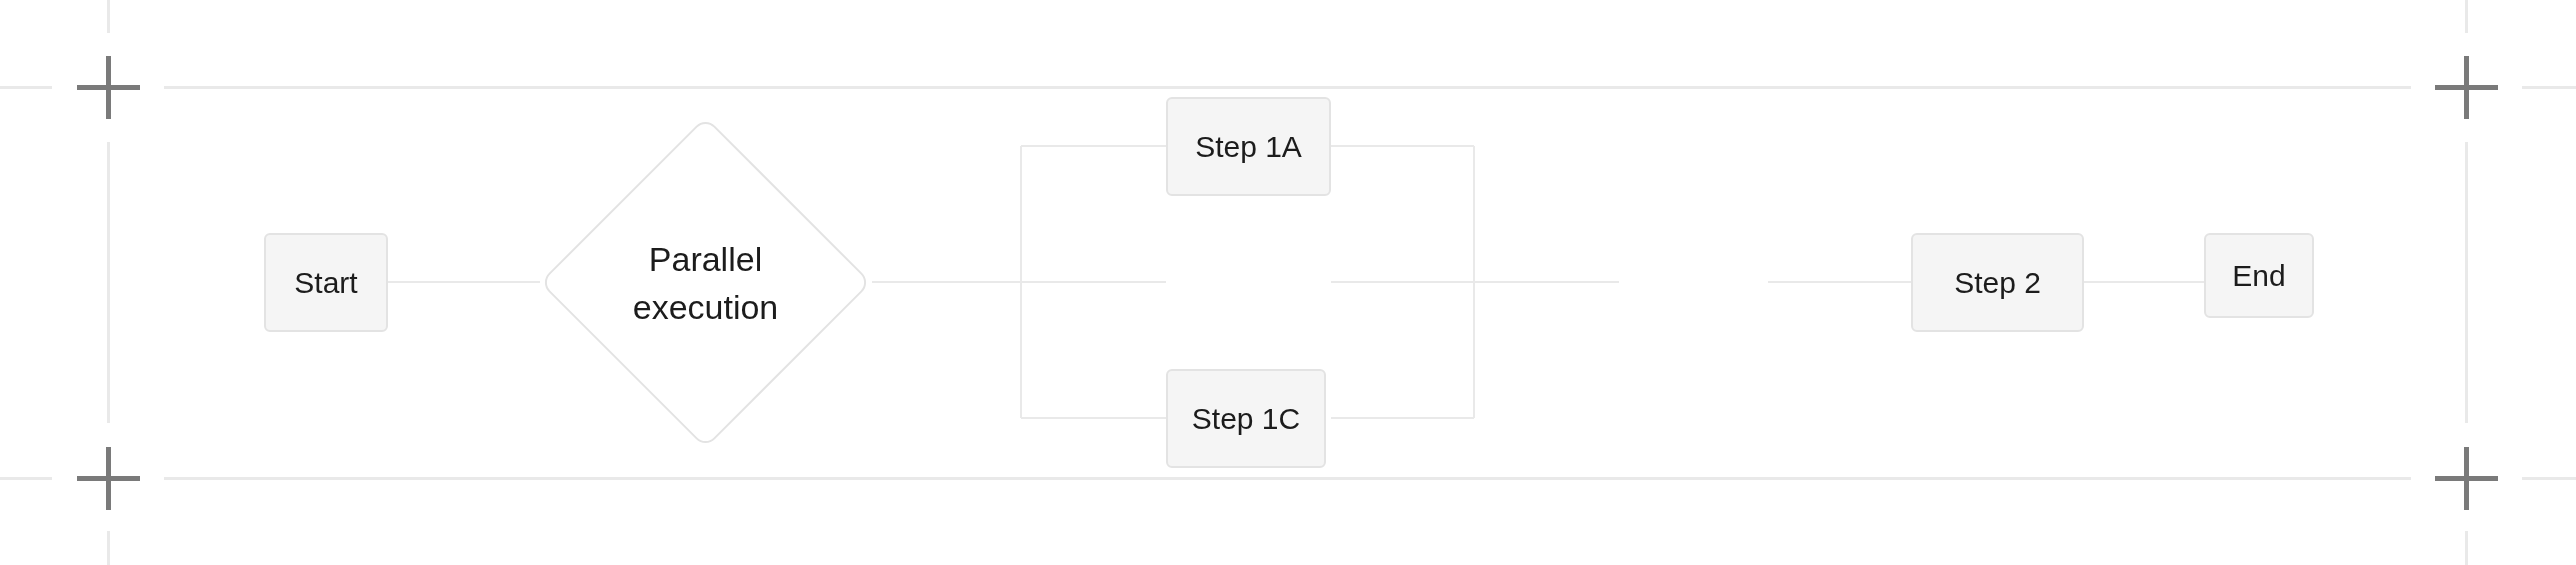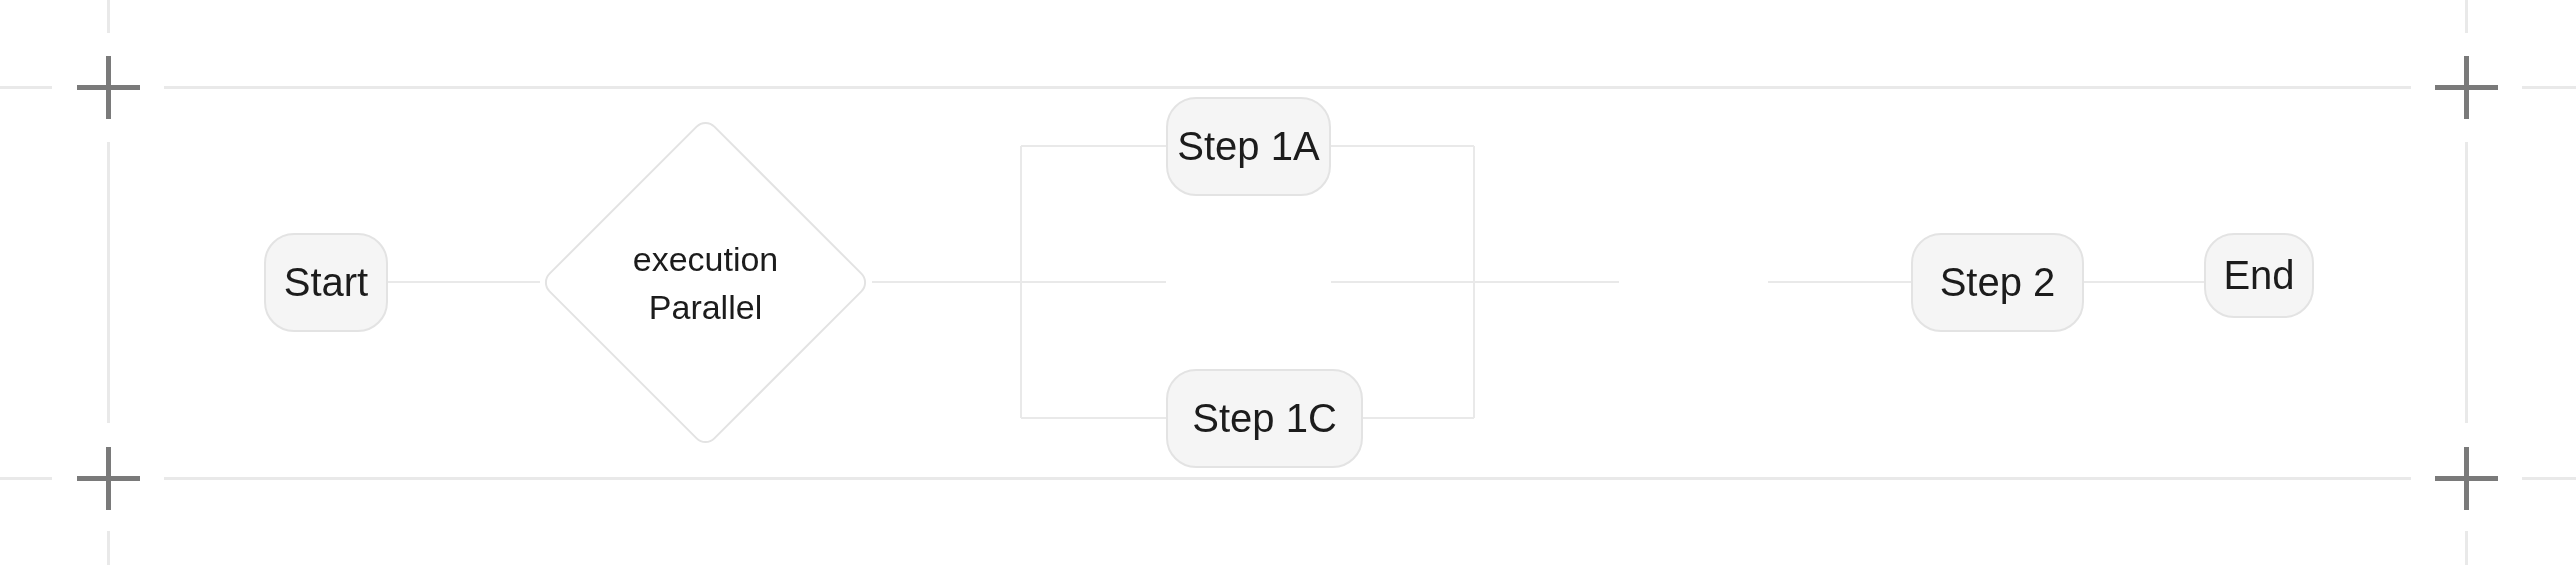--- a/index.html
+++ b/index.html
@@ -12,22 +12,22 @@
   #canvas { position: absolute; left: 0; top: 0; width: 2576px; height: 566px; }
   .seg       { position: absolute; background: var(--guide); }
   .edge      { position: absolute; background: var(--edge); }
   .cross     { position: absolute; }
   .cross-arm { position: absolute; background: var(--cross); }
   .node {
     position: absolute; box-sizing: border-box;
     display: flex; align-items: center; justify-content: center;
     background: var(--fill);
     border: 2.2px solid var(--border);
-    border-radius: 30px;
-    font-size: 40px; color: var(--text); font-weight: 400;
+    border-radius: 6px;
+    font-size: 30px; color: var(--text); font-weight: 400;
     white-space: nowrap;
   }
   .diamond-wrap {
     position: absolute;
     display: flex; align-items: center; justify-content: center;
   }
   .diamond-shape {
     position: absolute; box-sizing: border-box;
     background: var(--dfill);
     border: 2.2px solid var(--border);
@@ -83,28 +83,28 @@
     <div class="edge" style="left: 1473px; top: 146px; width: 2.2px; height: 272px;"></div>
     <div class="edge" style="left: 1331px; top: 281px; width: 288px; height: 2.2px;"></div>
     <div class="edge" style="left: 1768px; top: 281px; width: 143px; height: 2.2px;"></div>
     <div class="edge" style="left: 2060px; top: 281px; width: 144px; height: 2.2px;"></div>
     <div class="node" style="left: 264px; top: 233px; width: 124px; height: 99px;">
       <span>Start</span>
     </div>
     <div class="diamond-wrap" style="left: 538px; top: 115px; width: 335px; height: 335px;">
       <div class="diamond-shape" style="left: 50px; top: 50px; width: 235px; height: 235px;"></div>
       <div class="diamond-label">
+        <div>Parallel</div>
         <div>execution</div>
-        <div>Parallel</div>
       </div>
     </div>
     <div class="node" style="left: 1166px; top: 97px; width: 165px; height: 99px;">
       <span>Step 1A</span>
     </div>
-    <div class="node" style="left: 1166px; top: 369px; width: 197px; height: 99px;">
+    <div class="node" style="left: 1166px; top: 369px; width: 160px; height: 99px;">
       <span>Step 1C</span>
     </div>
     <div class="node" style="left: 1911px; top: 233px; width: 173px; height: 99px;">
       <span>Step 2</span>
     </div>
     <div class="node" style="left: 2204px; top: 233px; width: 110px; height: 85px;">
       <span>End</span>
     </div>
   </div>
 

